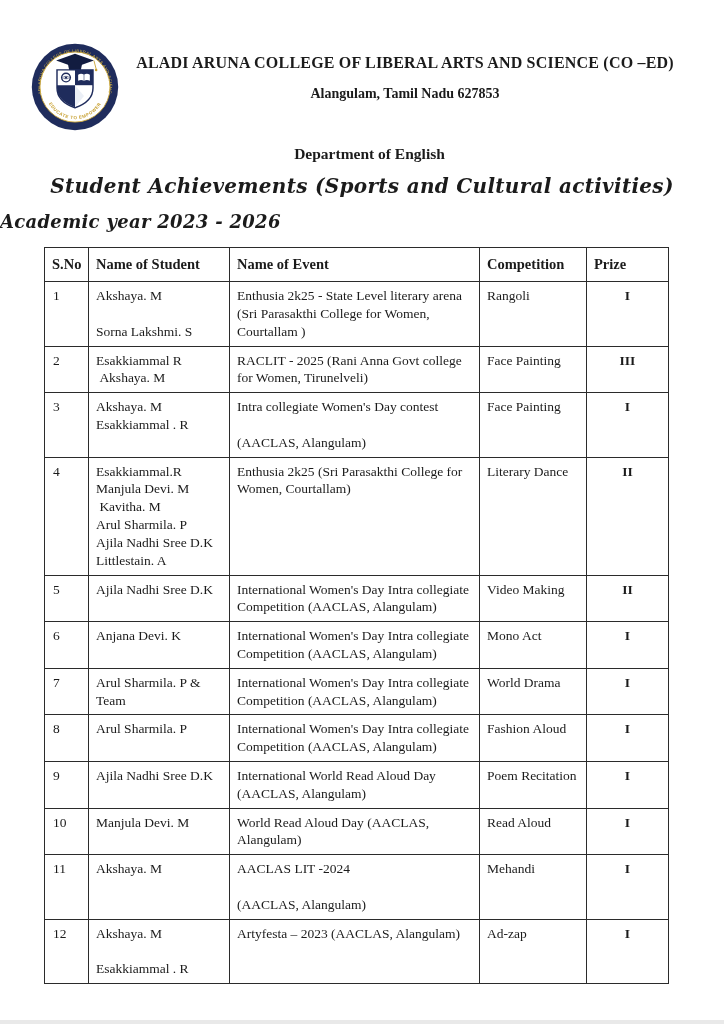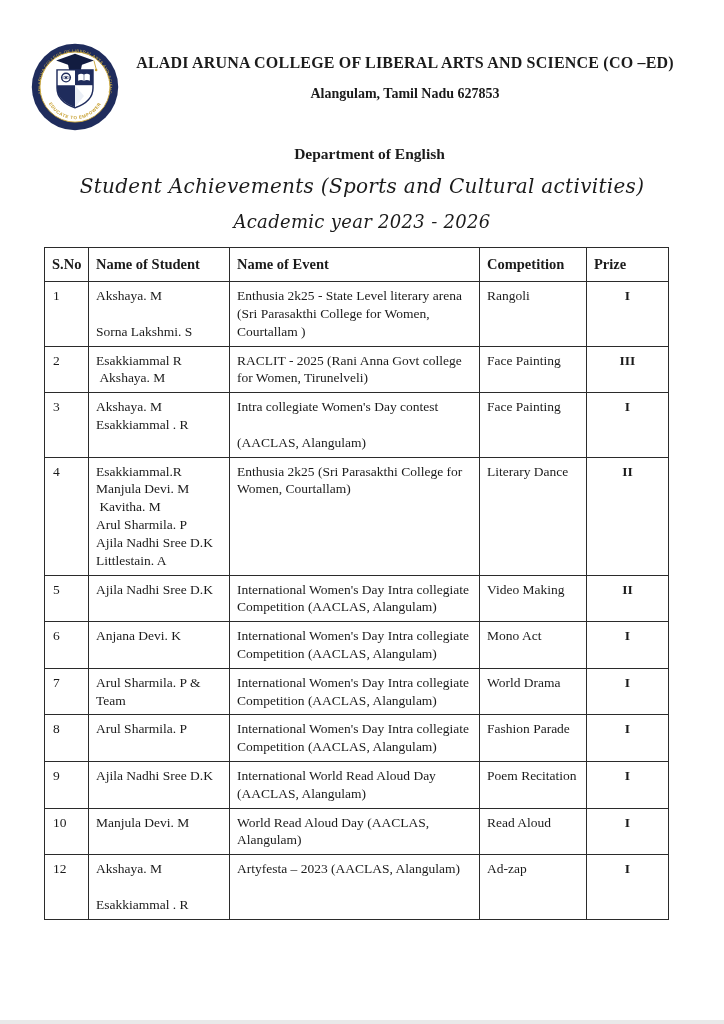--- a/index.html
+++ b/index.html
@@ -22,30 +22,29 @@
   .seal-wrap svg { width: 100%; height: 100%; display: block; }
   .header-text { flex: 1; text-align: center; padding-top: 12px; }
   .college-name { font-weight: bold; font-size: 16px; letter-spacing: 0.2px; }
   .address-line { font-weight: bold; font-size: 14px; margin-top: 14px; }
   .affiliation-line { font-weight: bold; font-size: 12.6px; margin-top: 16px; letter-spacing: 0.1px; }
   .dept-line { text-align: center; font-weight: bold; font-size: 15.5px; margin-top: 13px; margin-left: 15px; }
   .doc-title {
     text-align: center;
     font-family: "DejaVu Serif", serif;
     font-style: italic;
-    font-weight: 400;
+    font-weight: 700;
     font-size: 20px;
     margin-top: 11px;
     letter-spacing: 0.3px;
   }
   .academic-year {
-    text-align: center;
     font-family: "DejaVu Serif", serif;
     font-style: italic;
-    font-weight: 400;
+    font-weight: 700;
     font-size: 18px;
     margin-top: 13px;
     letter-spacing: 0.3px;
   }
   table.achievements {
     border-collapse: collapse;
     table-layout: fixed;
     width: 624px;
     margin: 15px 0 0 44px;
   }
@@ -211,40 +210,49 @@
       <td>International Women's Day Intra collegiate
 Competition (AACLAS, Alangulam)</td>
       <td>World Drama</td>
       <td class="cell-prize">I</td>
     </tr>
     <tr>
       <td class="cell-sno">8</td>
       <td>Arul Sharmila. P</td>
       <td>International Women's Day Intra collegiate
 Competition (AACLAS, Alangulam)</td>
-      <td>Fashion Parade</td>
+      <td>Fashion Aloud</td>
       <td class="cell-prize">I</td>
     </tr>
     <tr>
       <td class="cell-sno">9</td>
       <td>Ajila Nadhi Sree D.K</td>
       <td>International World Read Aloud Day
 (AACLAS, Alangulam)</td>
       <td>Poem Recitation</td>
       <td class="cell-prize">I</td>
     </tr>
     <tr>
       <td class="cell-sno">10</td>
       <td>Manjula Devi. M</td>
       <td>World Read Aloud Day (AACLAS,
 Alangulam)</td>
       <td>Read Aloud</td>
       <td class="cell-prize">I</td>
     </tr>
     <tr>
+      <td class="cell-sno">11</td>
+      <td>Akshaya. M</td>
+      <td>AACLAS LIT -2024
+
+(AACLAS, Alangulam)</td>
+      <td>Mehandi</td>
+      <td class="cell-prize">I</td>
+    </tr>
+    <tr>
       <td class="cell-sno">12</td>
       <td>Akshaya. M
 
 Esakkiammal . R</td>
       <td>Artyfesta – 2023 (AACLAS, Alangulam)</td>
       <td>Ad-zap</td>
       <td class="cell-prize">I</td>
     </tr>
   </tbody>
 </table>

